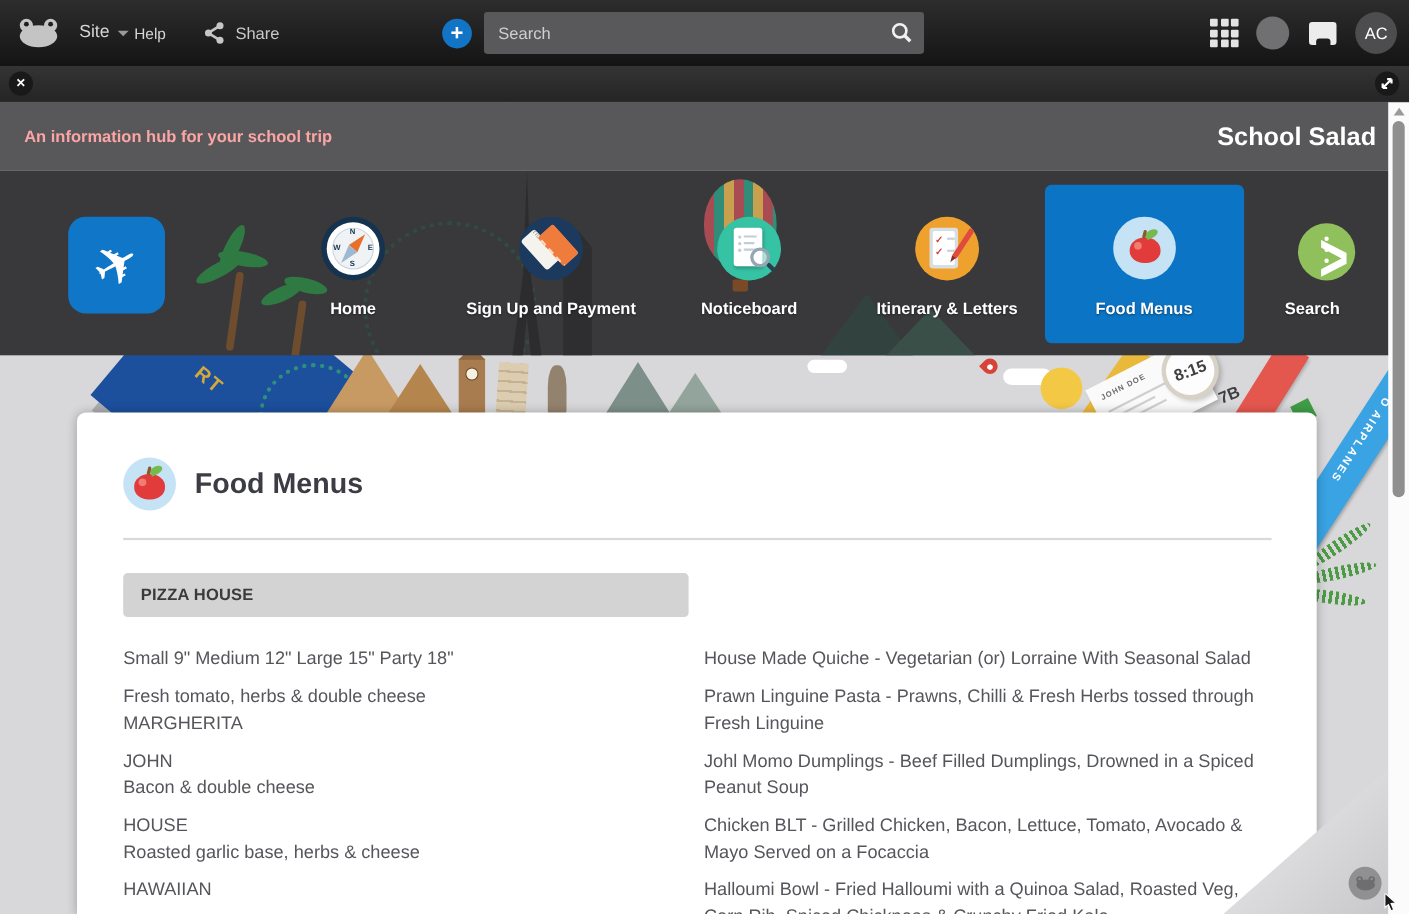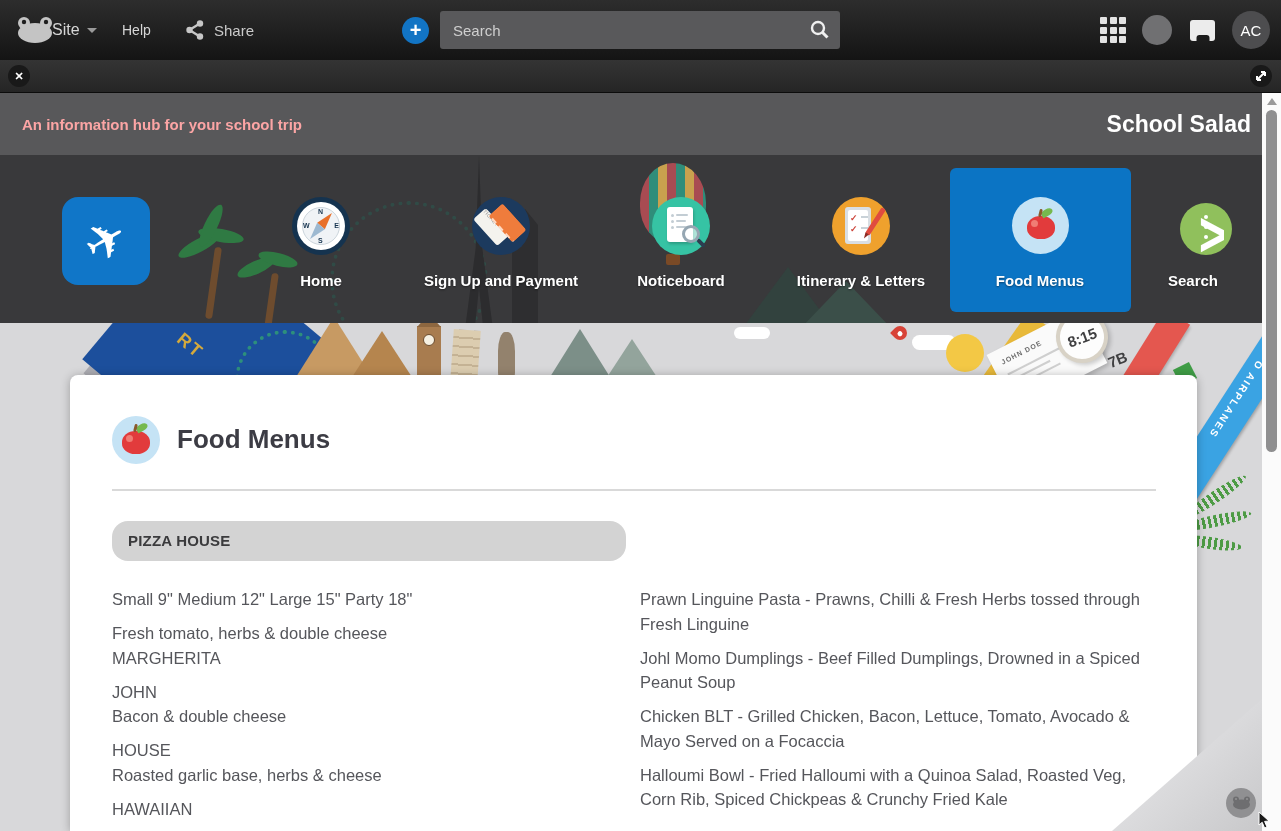--- a/index.html
+++ b/index.html
@@ -165,21 +165,21 @@
   .palmleaf{position:absolute;left:1178px;top:158px;width:80px;height:90px;}
   .palmleaf i{position:absolute;background:repeating-linear-gradient(90deg,#4d9b45 0 3px,rgba(0,0,0,0) 3px 6px);
     width:74px;height:12px;border-radius:50%;}
 
   
   .card{position:absolute;left:70px;top:375px;width:1127px;height:456px;background:#fff;border-radius:8px 8px 0 0;
     box-shadow:0 1px 10px rgba(0,0,0,.28);z-index:2;}
   .card-title{position:absolute;left:107px;top:49px;font-size:26px;font-weight:600;color:#3c3c44;}
   .apple-badge.hdr{position:absolute;left:42px;top:41px;width:48px;height:48px;}
   .divider{position:absolute;left:42px;top:114px;width:1044px;height:2px;background:#d9d9d9;}
-  .colhead{position:absolute;top:146px;height:40px;background:#d3d3d3;border-radius:16px;color:#3b3b3d;
+  .colhead{position:absolute;top:146px;height:40px;background:#d3d3d3;border-radius:4px;color:#3b3b3d;
     font-size:15px;font-weight:700;line-height:40px;padding-left:16px;box-sizing:border-box;letter-spacing:.2px;}
   .colhead.left{left:42px;width:514px;}
   .colhead.right{left:570px;width:516px;}
   .menu-col{position:absolute;top:212px;font-size:16.5px;line-height:24.5px;color:#55565b;}
   .menu-col.left{left:42px;width:514px;}
   .menu-col.right{left:570px;width:516px;}
   .mgroup{margin:0 0 9.5px 0;}
   .mgroup span{display:block;}
 
   
@@ -202,21 +202,21 @@
 <div id="app">
 
   <div class="topbar">
     <svg class="frog-logo" width="38" height="28" viewBox="0 0 38 28">
       <circle cx="8" cy="7" r="6" fill="#c4c4c4"></circle>
         <circle cx="30" cy="7" r="6" fill="#c4c4c4"></circle>
       <ellipse cx="19" cy="17" rx="17" ry="10" fill="#c4c4c4"></ellipse>
       <circle cx="8" cy="6" r="2.2" fill="#1e1e1e"></circle>
         <circle cx="30" cy="6" r="2.2" fill="#1e1e1e"></circle>
     </svg>
-    <div class="tb-text" style="left:52px;">
+    <div class="tb-text" style="left:72px;">
       <span>Site</span>
       <span class="caret"></span>
     </div>
     <div class="tb-text" style="left:122px;font-size:14px;">
       <span>Help</span>
     </div>
     <div class="tb-text" style="left:184px;gap:8px;font-size:15px;color:#c9c9c9;">
       <svg width="22" height="22" viewBox="0 0 22 22">
         <path d="M7 10 L15 5 M7 12 L15 17" stroke="#c6c6c6" stroke-width="2.4" fill="none"></path>
         <circle cx="16" cy="4.5" r="3.2" fill="#c6c6c6"></circle>
@@ -440,20 +440,21 @@
         <span>HOUSE</span>
           <span>Roasted garlic base, herbs &amp; cheese</span>
       </div>
       <div class="mgroup">
         <span>HAWAIIAN</span>
           <span></span>
       </div>
     </div>
 
     <div class="menu-col right">
+      <p class="mgroup">House Made Quiche - Vegetarian (or) Lorraine With Seasonal Salad</p>
       <p class="mgroup">Prawn Linguine Pasta - Prawns, Chilli &amp; Fresh Herbs tossed through Fresh Linguine</p>
       <p class="mgroup">Johl Momo Dumplings - Beef Filled Dumplings, Drowned in a Spiced Peanut Soup</p>
       <p class="mgroup">Chicken BLT - Grilled Chicken, Bacon, Lettuce, Tomato, Avocado &amp; Mayo Served on a Focaccia</p>
       <p class="mgroup">Halloumi Bowl - Fried Halloumi with a Quinoa Salad, Roasted Veg, Corn Rib, Spiced Chickpeas &amp; Crunchy Fried Kale</p>
     </div>
   </div>
 
   <div class="fold"></div>
   <div class="frog-bubble">
     <svg width="19" height="14" viewBox="0 0 38 28">

